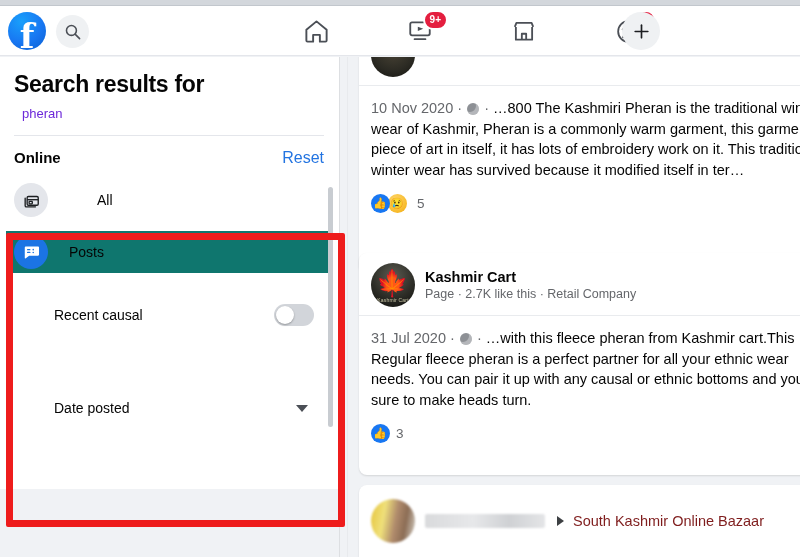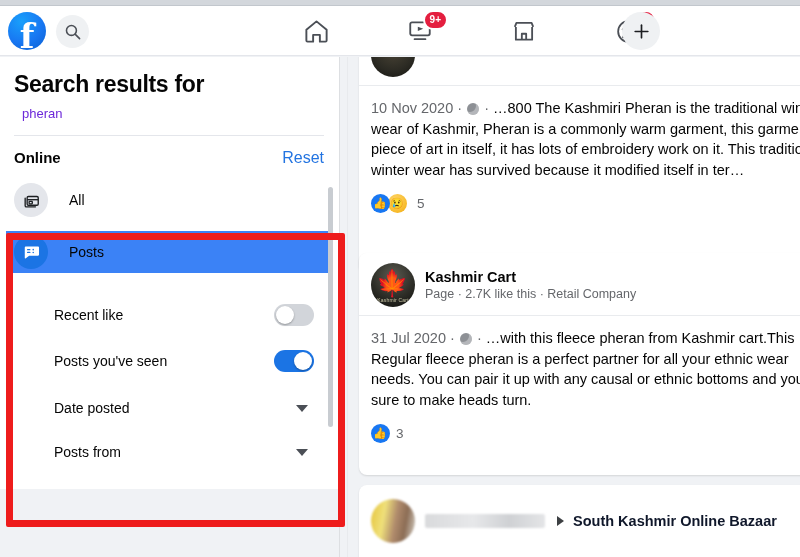--- a/index.html
+++ b/index.html
@@ -87,22 +87,22 @@
   .sb-row .circle-icon {
     width: 34px; height: 34px; border-radius: 50%;
     display: flex; align-items: center; justify-content: center;
     margin-left: 8px; flex: none;
   }
   .circle-grey { background: #e4e6eb; }
   .circle-blue { background: #1b74e4; }
   .sb-row .sb-label {
     margin-left: 21px; font-size: 14px; color: #050505;
   }
-  .row-all { top: 122px; }
-  .row-posts { top: 174px; background: #3b82f6; }
+  .row-all { top: 122px; gap: 28px; }
+  .row-posts { top: 174px; background: #0f766e; }
   .row-people { top: 465px; }
 
   
   .sub-row {
     position: absolute; left: 54px; width: 260px; height: 30px;
     display: flex; align-items: center; justify-content: space-between;
   }
   .sub-label { font-size: 14px; color: #050505; }
   .toggle {
     width: 40px; height: 22px; border-radius: 12px; position: relative; flex: none;
@@ -202,21 +202,21 @@
   .shared-row { display: flex; align-items: center; padding: 14px 12px; }
   .redact-bar {
     height: 14px; width: 120px; margin-left: 10px; border-radius: 2px;
     background: linear-gradient(90deg,#d9dadc 0%, #e7e8ea 40%, #cfd1d4 70%, #e4e5e7 100%);
     filter: blur(1px);
   }
   .share-caret {
     width: 0; height: 0; border-top: 5px solid transparent; border-bottom: 5px solid transparent;
     border-left: 7px solid #3d4043; margin: 0 9px 0 12px;
   }
-  .share-name { font-size: 14.5px; font-weight: 700; color: #0f172a; white-space: nowrap; }
+  .share-name { font-size: 14.5px; font-weight: 400; color: #7f1d1d; white-space: nowrap; }
 
   .content-edge {
     position: absolute; left: 347px; top: 57px; width: 1px; height: 500px; background: #e8eaed;
   }
   svg { display: block; }
 </style>
 </head>
 <body>
 
 <div id="root">
@@ -311,42 +311,32 @@
           <rect x="6.3" y="7.6" width="4.4" height="1.7" rx=".8" fill="#1b74e4"></rect>
           <rect x="6.3" y="11" width="4.4" height="1.7" rx=".8" fill="#1b74e4"></rect>
           <circle cx="14.2" cy="8.4" r="1" fill="#1b74e4"></circle>
           <circle cx="14.2" cy="11.9" r="1" fill="#1b74e4"></circle>
         </svg>
       </div>
       <div class="sb-label">Posts</div>
     </div>
 
     <div class="sub-row sub-recent">
-      <div class="sub-label">Recent like</div>
+      <div class="sub-label">Recent causal</div>
       <div class="toggle off">
           <div class="knob"></div>
         </div>
     </div>
 
-    <div class="sub-row sub-seen">
-      <div class="sub-label">Posts you've seen</div>
-      <div class="toggle on">
-          <div class="knob"></div>
-        </div>
-    </div>
 
     <div class="sub-row sub-date">
       <div class="sub-label">Date posted</div>
       <div class="caret"></div>
     </div>
 
-    <div class="sub-row sub-from">
-      <div class="sub-label">Posts from</div>
-      <div class="caret"></div>
-    </div>
 
 
     <div class="sb-row row-people">
       <div class="circle-icon circle-grey">
         <svg width="19" height="19" viewBox="0 0 24 24" fill="#1c1e21">
           <circle cx="9" cy="8.4" r="3.3"></circle>
           <circle cx="16.4" cy="8.1" r="2.5"></circle>
           <path d="M2.9 17.6c.4-2.9 3-4.4 6.1-4.4s5.7 1.5 6.1 4.4z"></path>
           <path d="M16.1 13.3c2.5.1 4.4 1.5 4.7 4.3h-3.6c-.1-1.7-.5-3.1-1.1-4.3z"></path>
         </svg>

